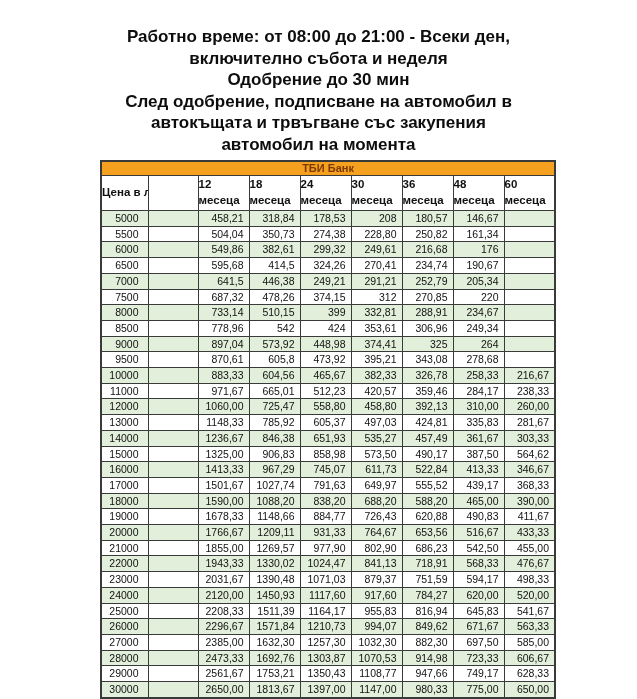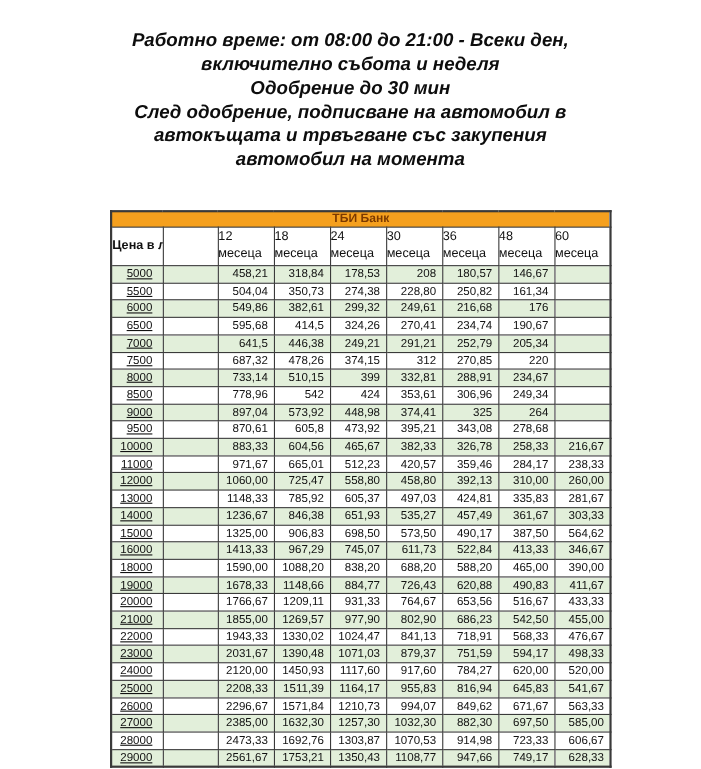--- a/index.html
+++ b/index.html
@@ -14,35 +14,33 @@
   }
   .headline {
     position: absolute;
     top: 26px;
     left: 0;
     width: 637px;
     text-align: center;
     font-size: 17px;
     line-height: 21.5px;
     font-weight: bold;
-    font-style: italic;
     color: #0d0d0d;
     letter-spacing: 0;
   }
   .table-wrap {
     position: absolute;
     left: 100px;
     top: 160px;
   }
   table.price-table {
     border-collapse: collapse;
     table-layout: fixed;
     width: 455px;
     border: 2px solid var(--border, #3a3a3a);
-    margin-top: 31px;
   }
   .price-table th, .price-table td {
     border: 1px solid var(--border, #3a3a3a);
     padding: 0;
     overflow: hidden;
     white-space: nowrap;
   }
   .bank-th {
     background: var(--hbg, #f5a01e);
     color: var(--htext, #7c3a00);
@@ -59,35 +57,35 @@
     line-height: 1.35;
     white-space: normal;
     height: 34px;
     vertical-align: middle;
     background: #ffffff;
     padding: 0 3px;
   }
   .spacer-th { background: #ffffff; }
   .month-th {
     font-size: 11.5px;
-    font-weight: normal;
+    font-weight: bold;
     text-align: left;
     padding: 0 0 0 4px;
     line-height: 1.35;
     vertical-align: middle;
     background: #ffffff;
   }
   .price-table tbody td {
     height: 14.7px;
     line-height: 14.7px;
     font-size: 10.5px;
     background: #ffffff;
   }
   .price-table tbody tr:nth-child(odd) td { background: var(--stripe, #e2efda); }
-  td.price-cell { text-align: right; padding-right: 9px; text-decoration: underline; }
+  td.price-cell { text-align: right; padding-right: 9px; }
   td.value-cell { text-align: right; padding-right: 5px; }
 </style>
 </head>
 <body>
 
 <div class="page" style="--hbg: #F5A01E; --htext: #7C3A00; --stripe: #E2EFDA; --border: #3A3A3A;">
 
   <div class="headline">
     <div>Работно време: от 08:00 до 21:00 - Всеки ден,</div>
     <div>включително събота и неделя</div>
@@ -313,38 +311,49 @@
             <td class="value-cell">535,27</td>
             <td class="value-cell">457,49</td>
             <td class="value-cell">361,67</td>
             <td class="value-cell">303,33</td>
           </tr>
           <tr>
             <td class="price-cell">15000</td>
             <td class="spacer-cell"></td>
             <td class="value-cell">1325,00</td>
             <td class="value-cell">906,83</td>
-            <td class="value-cell">698,50</td>
+            <td class="value-cell">858,98</td>
             <td class="value-cell">573,50</td>
             <td class="value-cell">490,17</td>
             <td class="value-cell">387,50</td>
             <td class="value-cell">564,62</td>
           </tr>
           <tr>
             <td class="price-cell">16000</td>
             <td class="spacer-cell"></td>
             <td class="value-cell">1413,33</td>
             <td class="value-cell">967,29</td>
             <td class="value-cell">745,07</td>
             <td class="value-cell">611,73</td>
             <td class="value-cell">522,84</td>
             <td class="value-cell">413,33</td>
             <td class="value-cell">346,67</td>
           </tr>
           <tr>
+            <td class="price-cell">17000</td>
+            <td class="spacer-cell"></td>
+            <td class="value-cell">1501,67</td>
+            <td class="value-cell">1027,74</td>
+            <td class="value-cell">791,63</td>
+            <td class="value-cell">649,97</td>
+            <td class="value-cell">555,52</td>
+            <td class="value-cell">439,17</td>
+            <td class="value-cell">368,33</td>
+          </tr>
+          <tr>
             <td class="price-cell">18000</td>
             <td class="spacer-cell"></td>
             <td class="value-cell">1590,00</td>
             <td class="value-cell">1088,20</td>
             <td class="value-cell">838,20</td>
             <td class="value-cell">688,20</td>
             <td class="value-cell">588,20</td>
             <td class="value-cell">465,00</td>
             <td class="value-cell">390,00</td>
           </tr>
@@ -462,17 +471,28 @@
             <td class="price-cell">29000</td>
             <td class="spacer-cell"></td>
             <td class="value-cell">2561,67</td>
             <td class="value-cell">1753,21</td>
             <td class="value-cell">1350,43</td>
             <td class="value-cell">1108,77</td>
             <td class="value-cell">947,66</td>
             <td class="value-cell">749,17</td>
             <td class="value-cell">628,33</td>
           </tr>
+          <tr>
+            <td class="price-cell">30000</td>
+            <td class="spacer-cell"></td>
+            <td class="value-cell">2650,00</td>
+            <td class="value-cell">1813,67</td>
+            <td class="value-cell">1397,00</td>
+            <td class="value-cell">1147,00</td>
+            <td class="value-cell">980,33</td>
+            <td class="value-cell">775,00</td>
+            <td class="value-cell">650,00</td>
+          </tr>
         </tbody>
     </table>
   </div>
 
 </div>
 
 </body></html>

